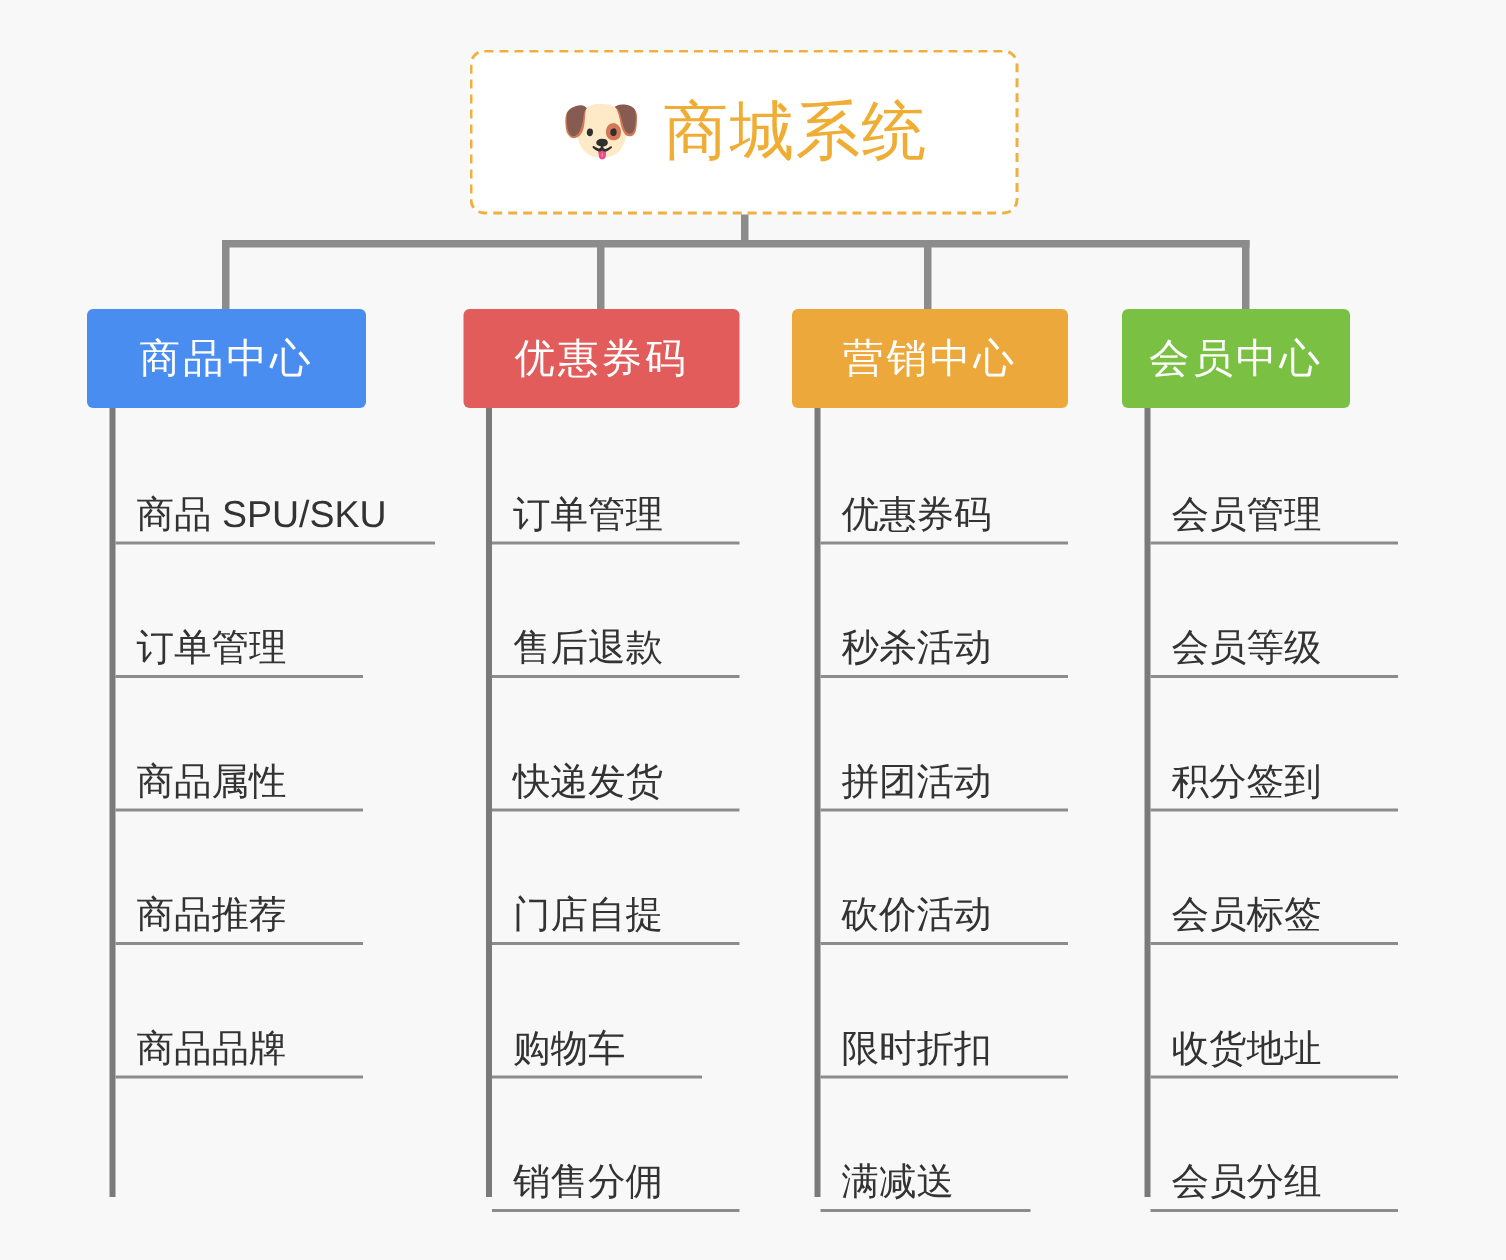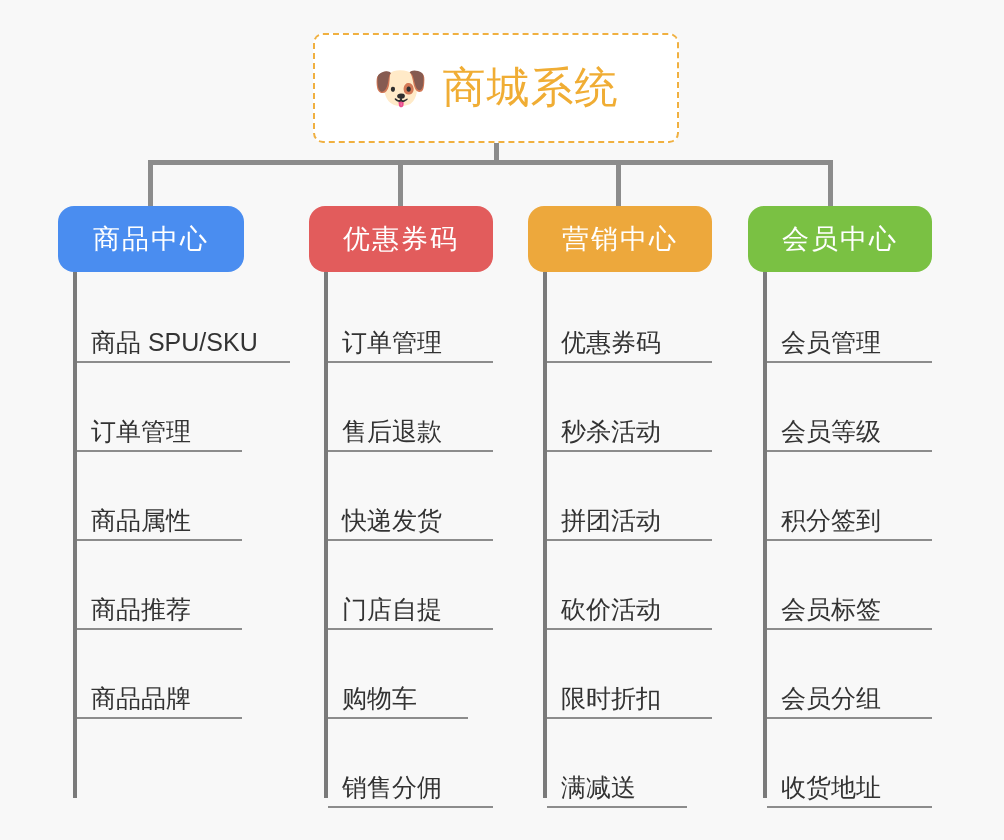--- a/index.html
+++ b/index.html
@@ -59,21 +59,21 @@
   .conn-h { height: 5px; }
 
   
   .branch {
     position: absolute;
     top: 206px;
   }
   .branch-header {
     box-sizing: border-box;
     height: 66px;
-    border-radius: 16px;
+    border-radius: 4px;
     display: flex;
     align-items: center;
     justify-content: center;
     color: #ffffff;
     font-size: 27px;
     letter-spacing: 2px;
     white-space: nowrap;
   }
 
   
@@ -211,44 +211,44 @@
         <span class="leaf-underline" style="width:165px;"></span>
       </div>
       <div class="leaf">
         <span class="leaf-label">满减送</span>
         <span class="leaf-underline" style="width:140px;"></span>
       </div>
     </div>
   </div>
 
   <div class="branch" style="left:748px; width:184px;">
-    <div class="branch-header" style="width:184px; background:#7ac143;">
+    <div class="branch-header" style="width:152px; background:#7ac143;">
       <span>会员中心</span>
     </div>
     <div class="branch-body">
       <div class="leaf">
         <span class="leaf-label">会员管理</span>
         <span class="leaf-underline" style="width:165px;"></span>
       </div>
       <div class="leaf">
         <span class="leaf-label">会员等级</span>
         <span class="leaf-underline" style="width:165px;"></span>
       </div>
       <div class="leaf">
         <span class="leaf-label">积分签到</span>
         <span class="leaf-underline" style="width:165px;"></span>
       </div>
       <div class="leaf">
         <span class="leaf-label">会员标签</span>
         <span class="leaf-underline" style="width:165px;"></span>
       </div>
       <div class="leaf">
+        <span class="leaf-label">收货地址</span>
+        <span class="leaf-underline" style="width:165px;"></span>
+      </div>
+      <div class="leaf">
         <span class="leaf-label">会员分组</span>
         <span class="leaf-underline" style="width:165px;"></span>
       </div>
-      <div class="leaf">
-        <span class="leaf-label">收货地址</span>
-        <span class="leaf-underline" style="width:165px;"></span>
-      </div>
     </div>
   </div>
 
 </div>
 
 </body></html>

